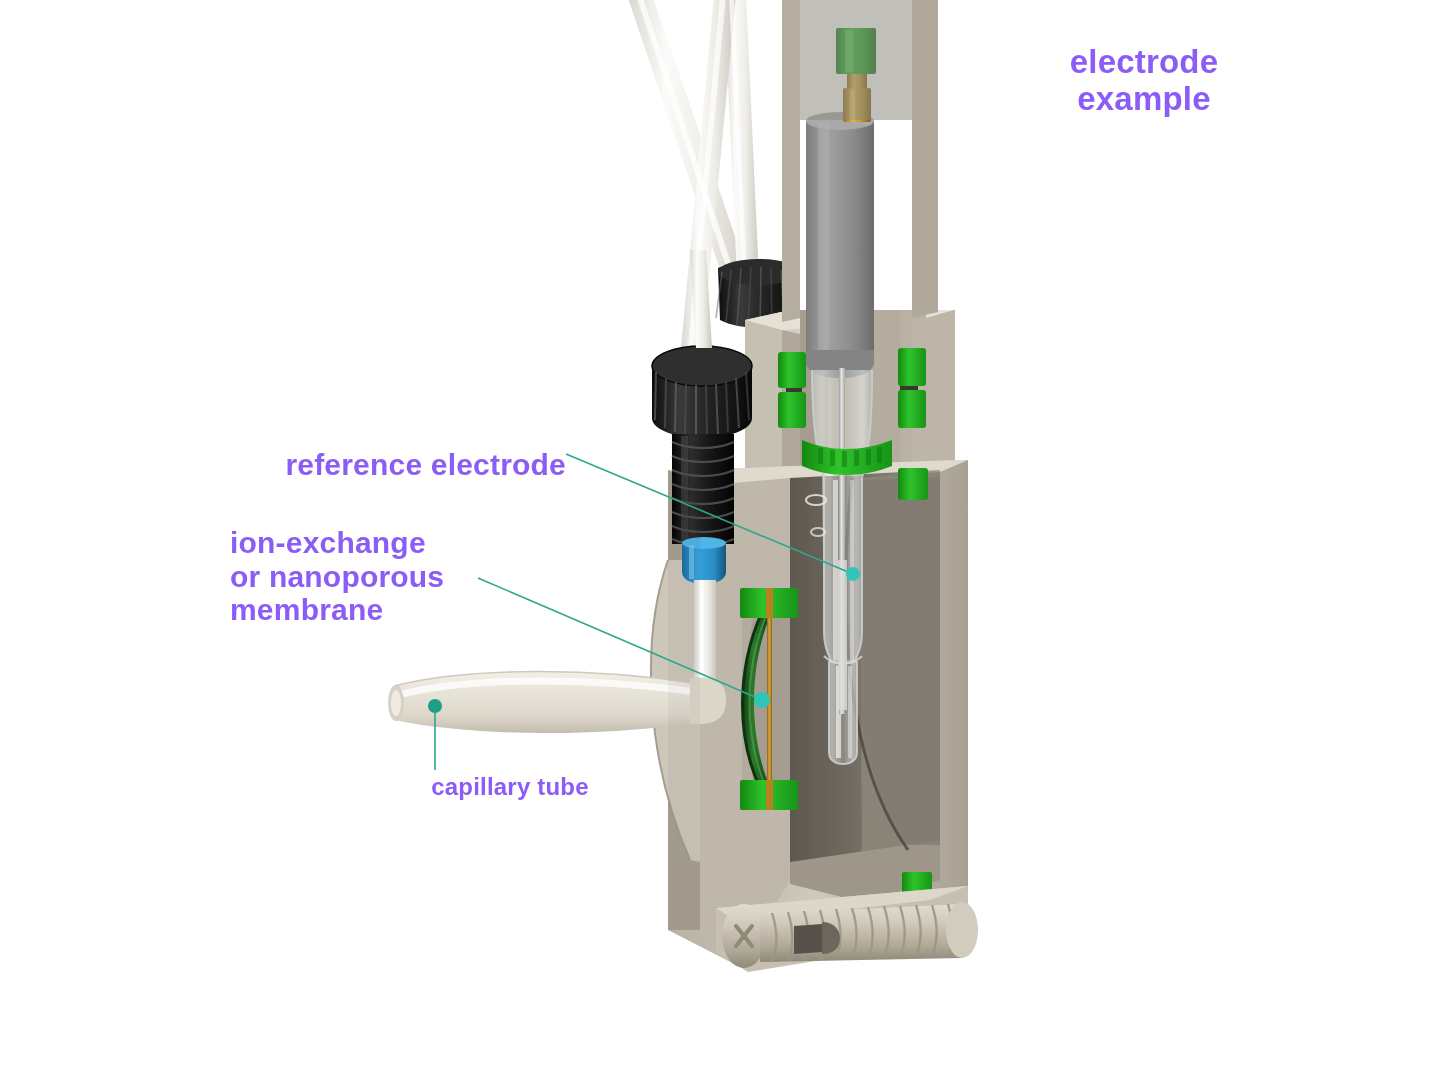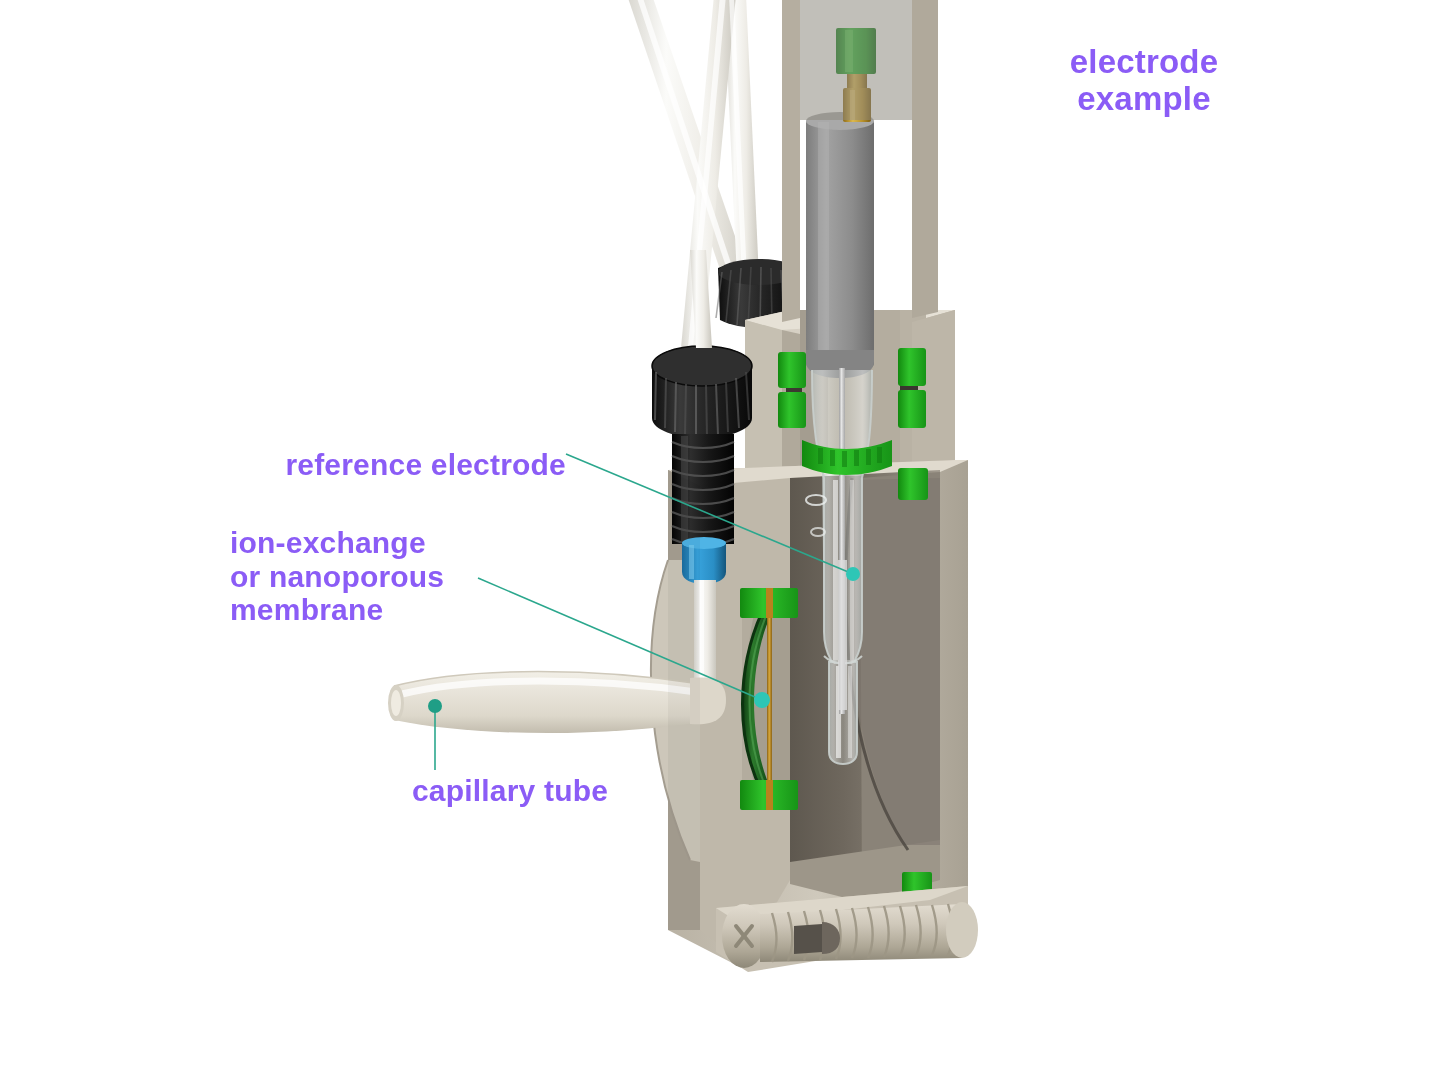--- a/index.html
+++ b/index.html
@@ -44,21 +44,21 @@
     top: 526px;
     width: 250px;
     text-align: left;
     font-size: 30px;
   }
   #lbl-capillary {
     left: 390px;
     top: 774px;
     width: 240px;
     text-align: center;
-    font-size: 30px;
+    font-size: 24px;
   }
   svg.overlay {
     position: absolute;
     left: 0;
     top: 0;
     width: 1440px;
     height: 1080px;
     pointer-events: none;
   }
   svg.render {

